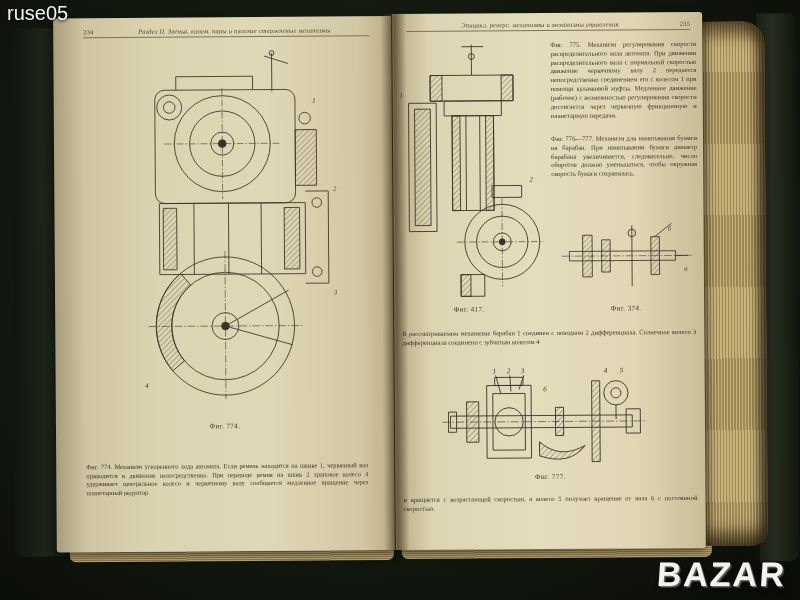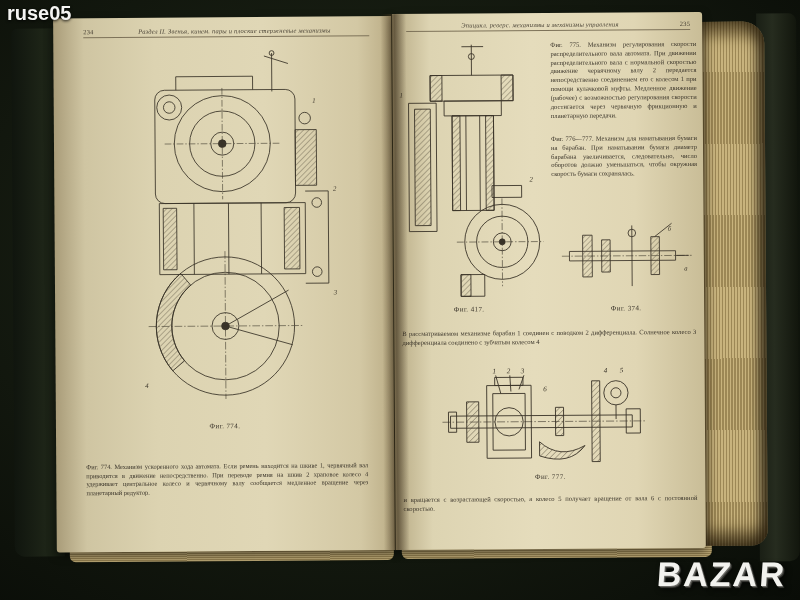--- a/index.html
+++ b/index.html
@@ -30,21 +30,21 @@
   .runhead{position:absolute;display:flex;align-items:flex-end;gap:6px;
     font-size:6.5px;font-style:italic;letter-spacing:.2px;color:#4a4336;
     border-bottom:1px solid #7d7259;padding-bottom:2px;}
   .runhead .num{font-style:normal;}
   .runhead .ttl{flex:1;text-align:center;white-space:nowrap;overflow:hidden;}
   .cap{position:absolute;font-size:7px;letter-spacing:.4px;text-align:center;color:#3c362c;}
   .para{position:absolute;font-size:6.6px;line-height:1.34;text-align:justify;color:#3d372c;}
   .fig{position:absolute;}
   .fig svg{width:100%;height:100%;}
   .wm-user{position:absolute;left:7px;top:2px;font-family:"Liberation Sans",sans-serif;
-    font-weight:bold;font-size:20px;color:#f4f4f2;text-shadow:0 1px 3px rgba(0,0,0,.9);}
+    font-weight:normal;font-size:20px;color:#f4f4f2;text-shadow:0 1px 3px rgba(0,0,0,.9);}
   .wm-logo{position:absolute;right:14px;bottom:6px;font-family:"Liberation Sans",sans-serif;
     font-weight:800;font-size:34px;letter-spacing:2px;color:#f2f2ee;transform:skewX(-4deg);
     text-shadow:1px 1px 0 #6b6b66,2px 2px 1px #3a3a36,3px 3px 6px rgba(0,0,0,.85);}
   .flabel{font-size:7px;font-style:italic;font-family:"Liberation Serif",serif;fill:#3a3429;}
 </style>
 </head>
 <body>
 
 <div class="photo">
   <div class="book">

